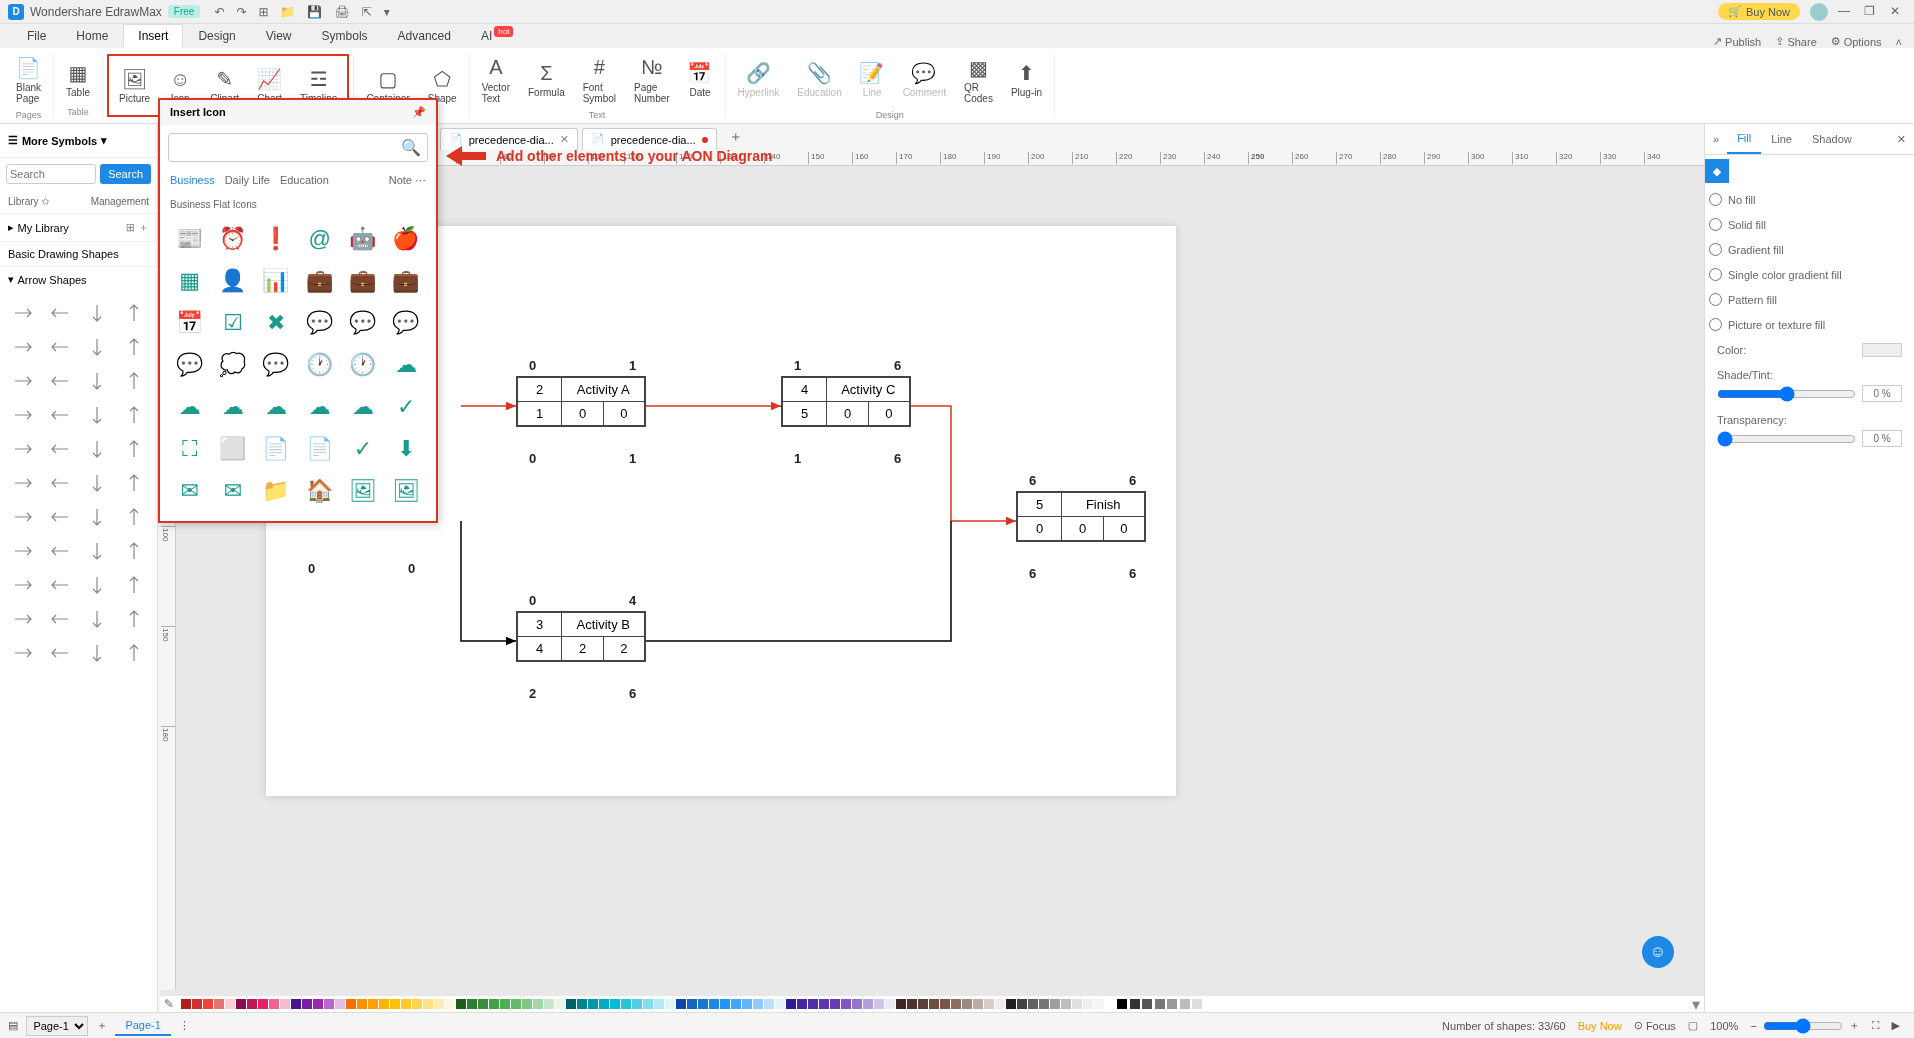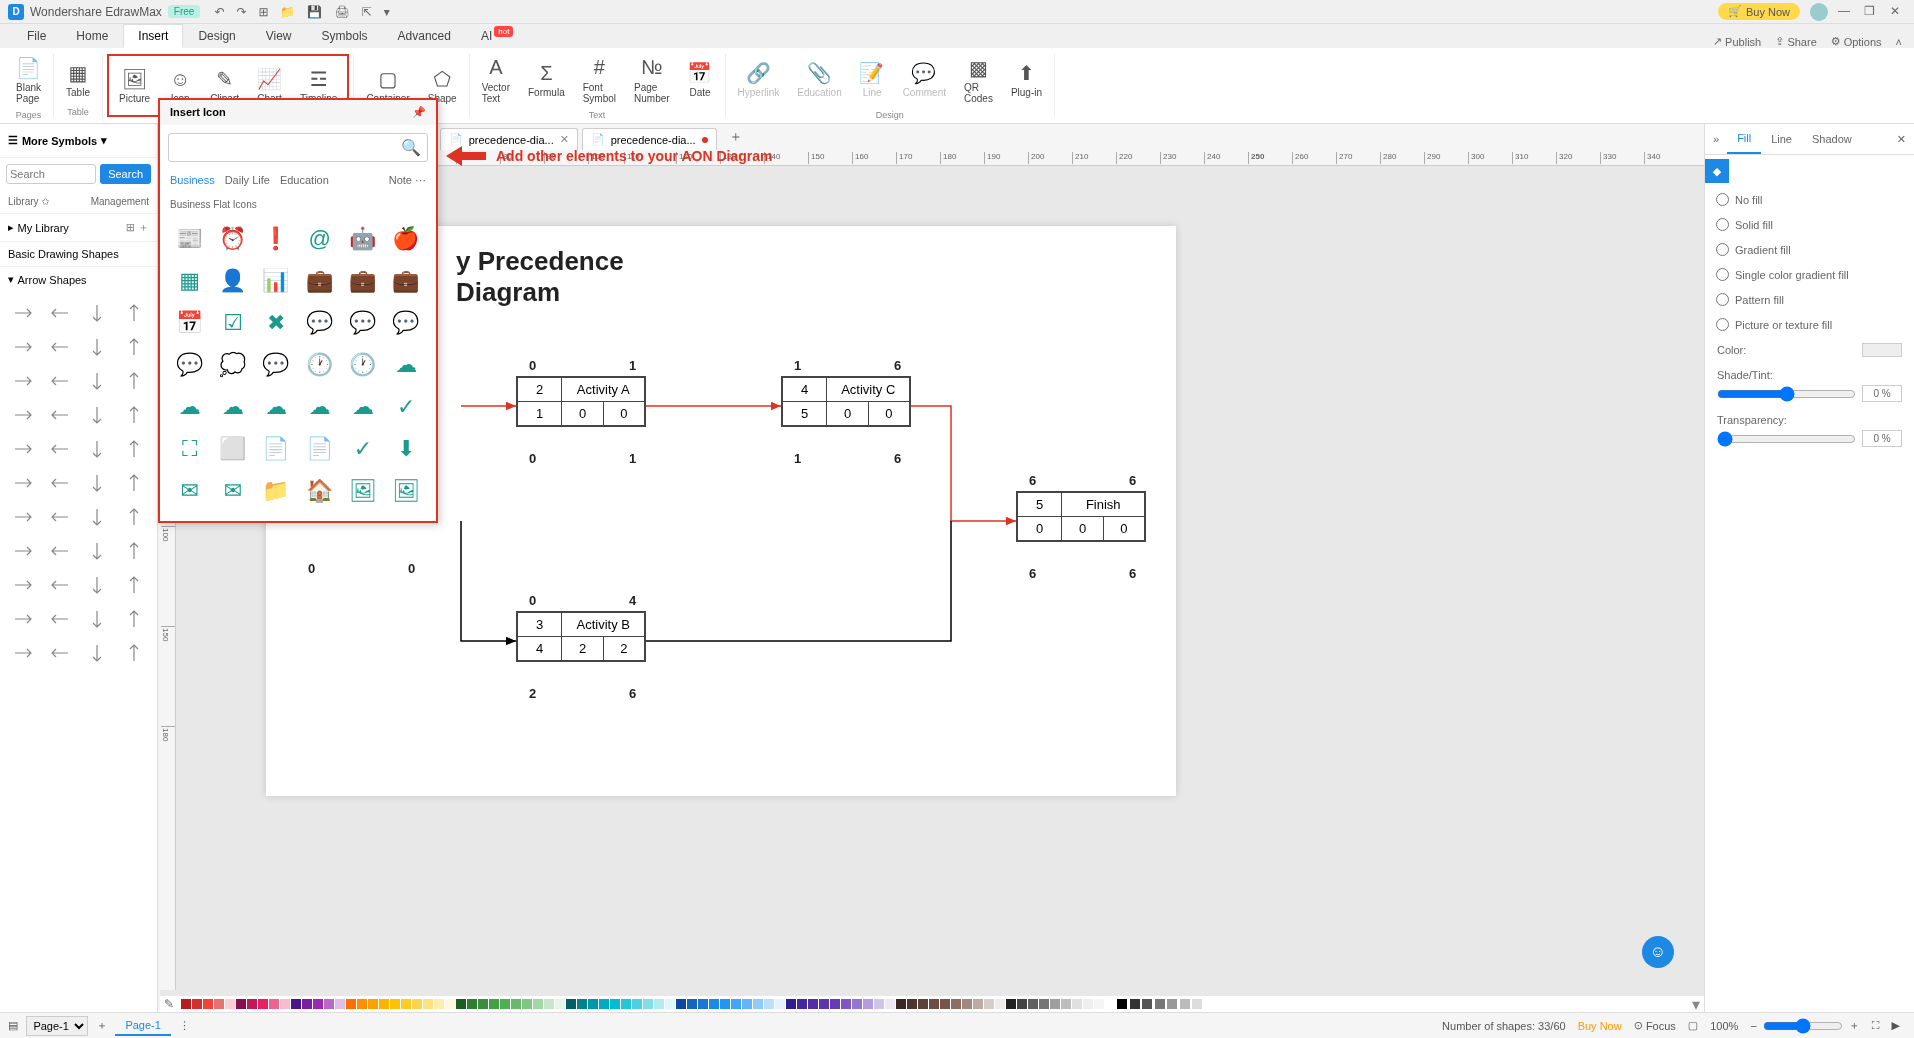--- a/index.html
+++ b/index.html
@@ -91,21 +91,21 @@
 .node .top-row td:first-child { width: 35%; }
 .ext-label { position: absolute; font-size: 13px; font-weight: 600; color: #222; }
 
 
 .right-panel { position: absolute; right: 0; top: 124px; bottom: 26px; width: 210px; background: #fff; border-left: 1px solid #ddd; font-size: 11px; }
 .right-panel .rtabs { display: flex; border-bottom: 1px solid #ddd; align-items: center; }
 .right-panel .rtabs .collapse-btn { padding: 6px 8px; color: #666; cursor: pointer; }
 .right-panel .rtab { padding: 8px 10px; cursor: pointer; color: #666; }
 .right-panel .rtab.active { color: #1e88e5; border-bottom: 2px solid #1e88e5; }
 .right-panel .rtab-close { margin-left: auto; padding: 8px; cursor: pointer; color: #666; }
-.right-panel .radio-row { padding: 6px 11px; display: flex; align-items: center; gap: 6px; color: #666; }
+.right-panel .radio-row { padding: 6px 4px; display: flex; align-items: center; gap: 6px; color: #666; }
 .right-panel .radio-row input { cursor: pointer; }
 .right-panel .prop { padding: 6px 12px; color: #666; }
 .right-panel .prop .label { margin-bottom: 4px; }
 .right-panel .prop .slider-row { display: flex; align-items: center; gap: 6px; }
 .right-panel .prop .slider-row input[type=range] { flex: 1; }
 .right-panel .prop .val { width: 40px; border: 1px solid #ccc; text-align: center; padding: 2px; font-size: 10px; }
 .right-panel .swatch { width: 40px; height: 14px; background: #eee; border: 1px solid #ccc; display: inline-block; vertical-align: middle; margin-left: auto; }
 
 
 .palette-bar { position: absolute; left: 160px; right: 210px; bottom: 26px; height: 16px; background: #fff; display: flex; align-items: center; padding: 0 4px; }
@@ -623,23 +623,20 @@
     </div>
 
   <div class="red-arrow-callout">
     <div class="arr"></div>
     <div class="txt">Add other elements to your AON Diagram</div>
   </div>
 
   <div class="canvas">
     <div class="page">
       <div class="diagram">
-        <div class="diag-title">
-          <span>y Precedence</span><br><span>Diagram</span>
-        </div>
 
         <svg style="position:absolute;left:0;top:0;width:100%;height:100%;pointer-events:none">
           <defs>
               <marker id="ah" markerWidth="8" markerHeight="8" refX="7" refY="3" orient="auto">
                 <path d="M0,0 L7,3 L0,6 Z" fill="#d32"></path>
               </marker>
           <marker id="ahb" markerWidth="8" markerHeight="8" refX="7" refY="3" orient="auto">
                 <path d="M0,0 L7,3 L0,6 Z" fill="#000"></path>
               </marker>
             </defs>

